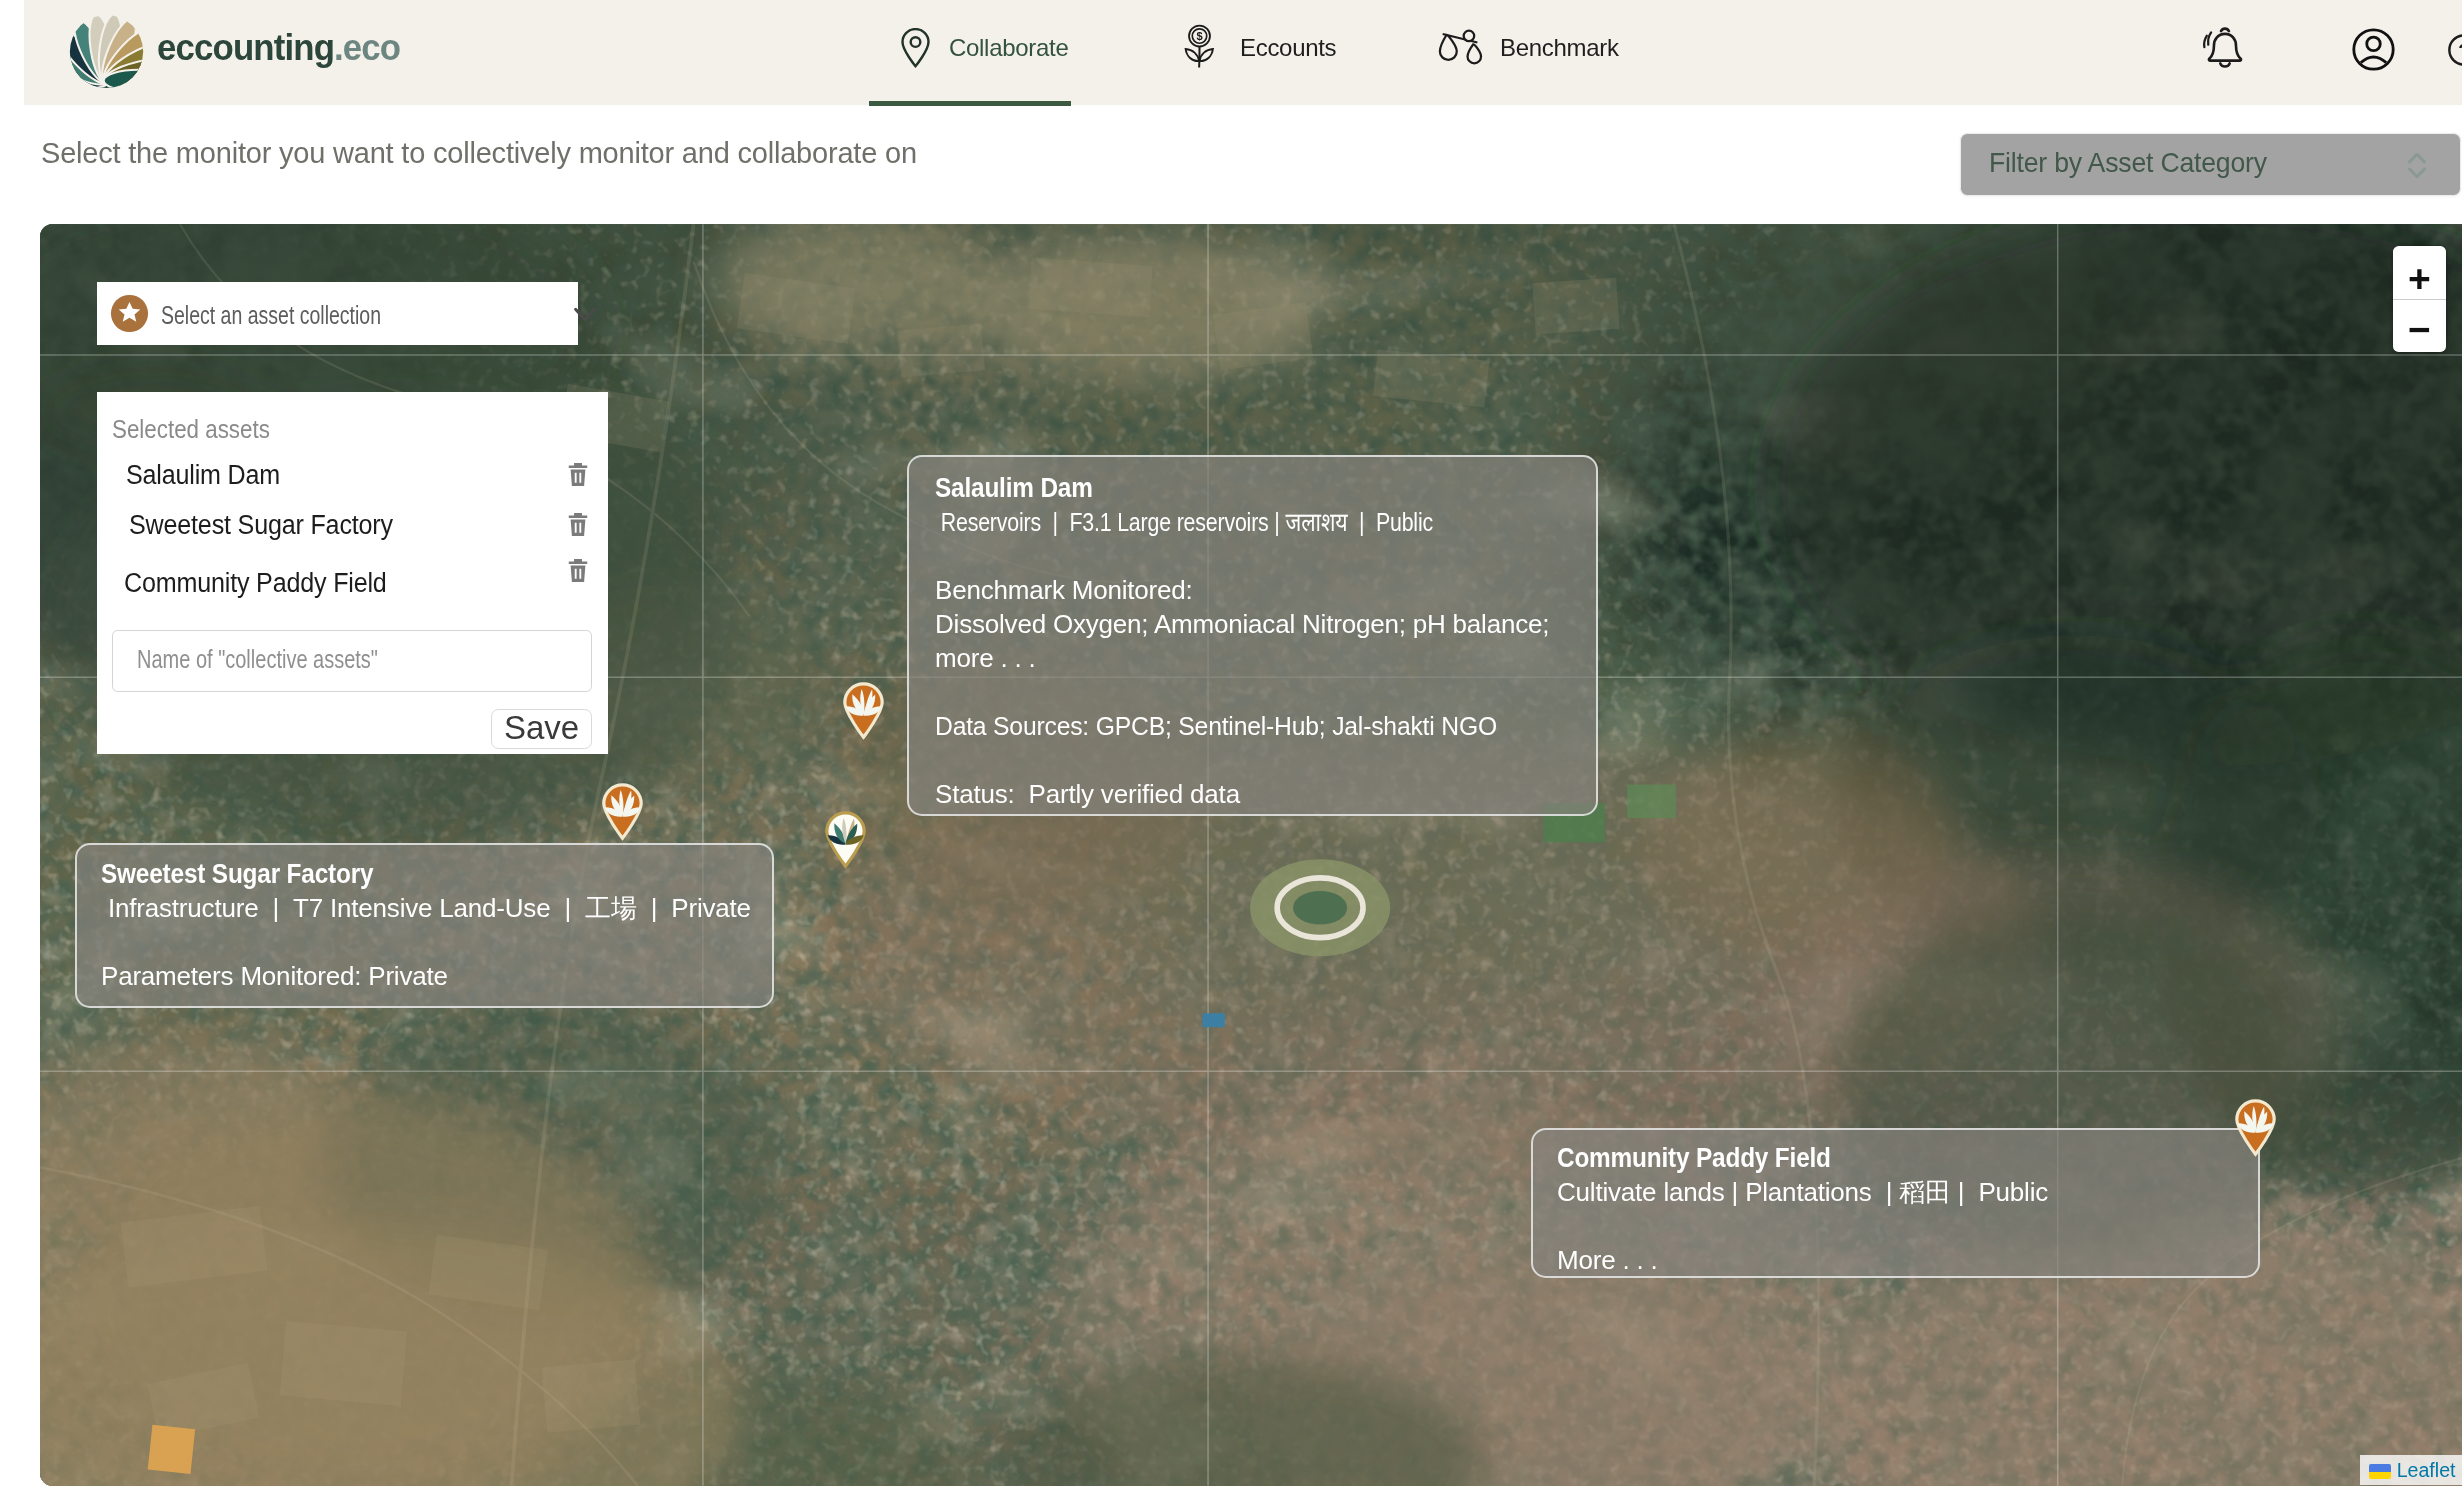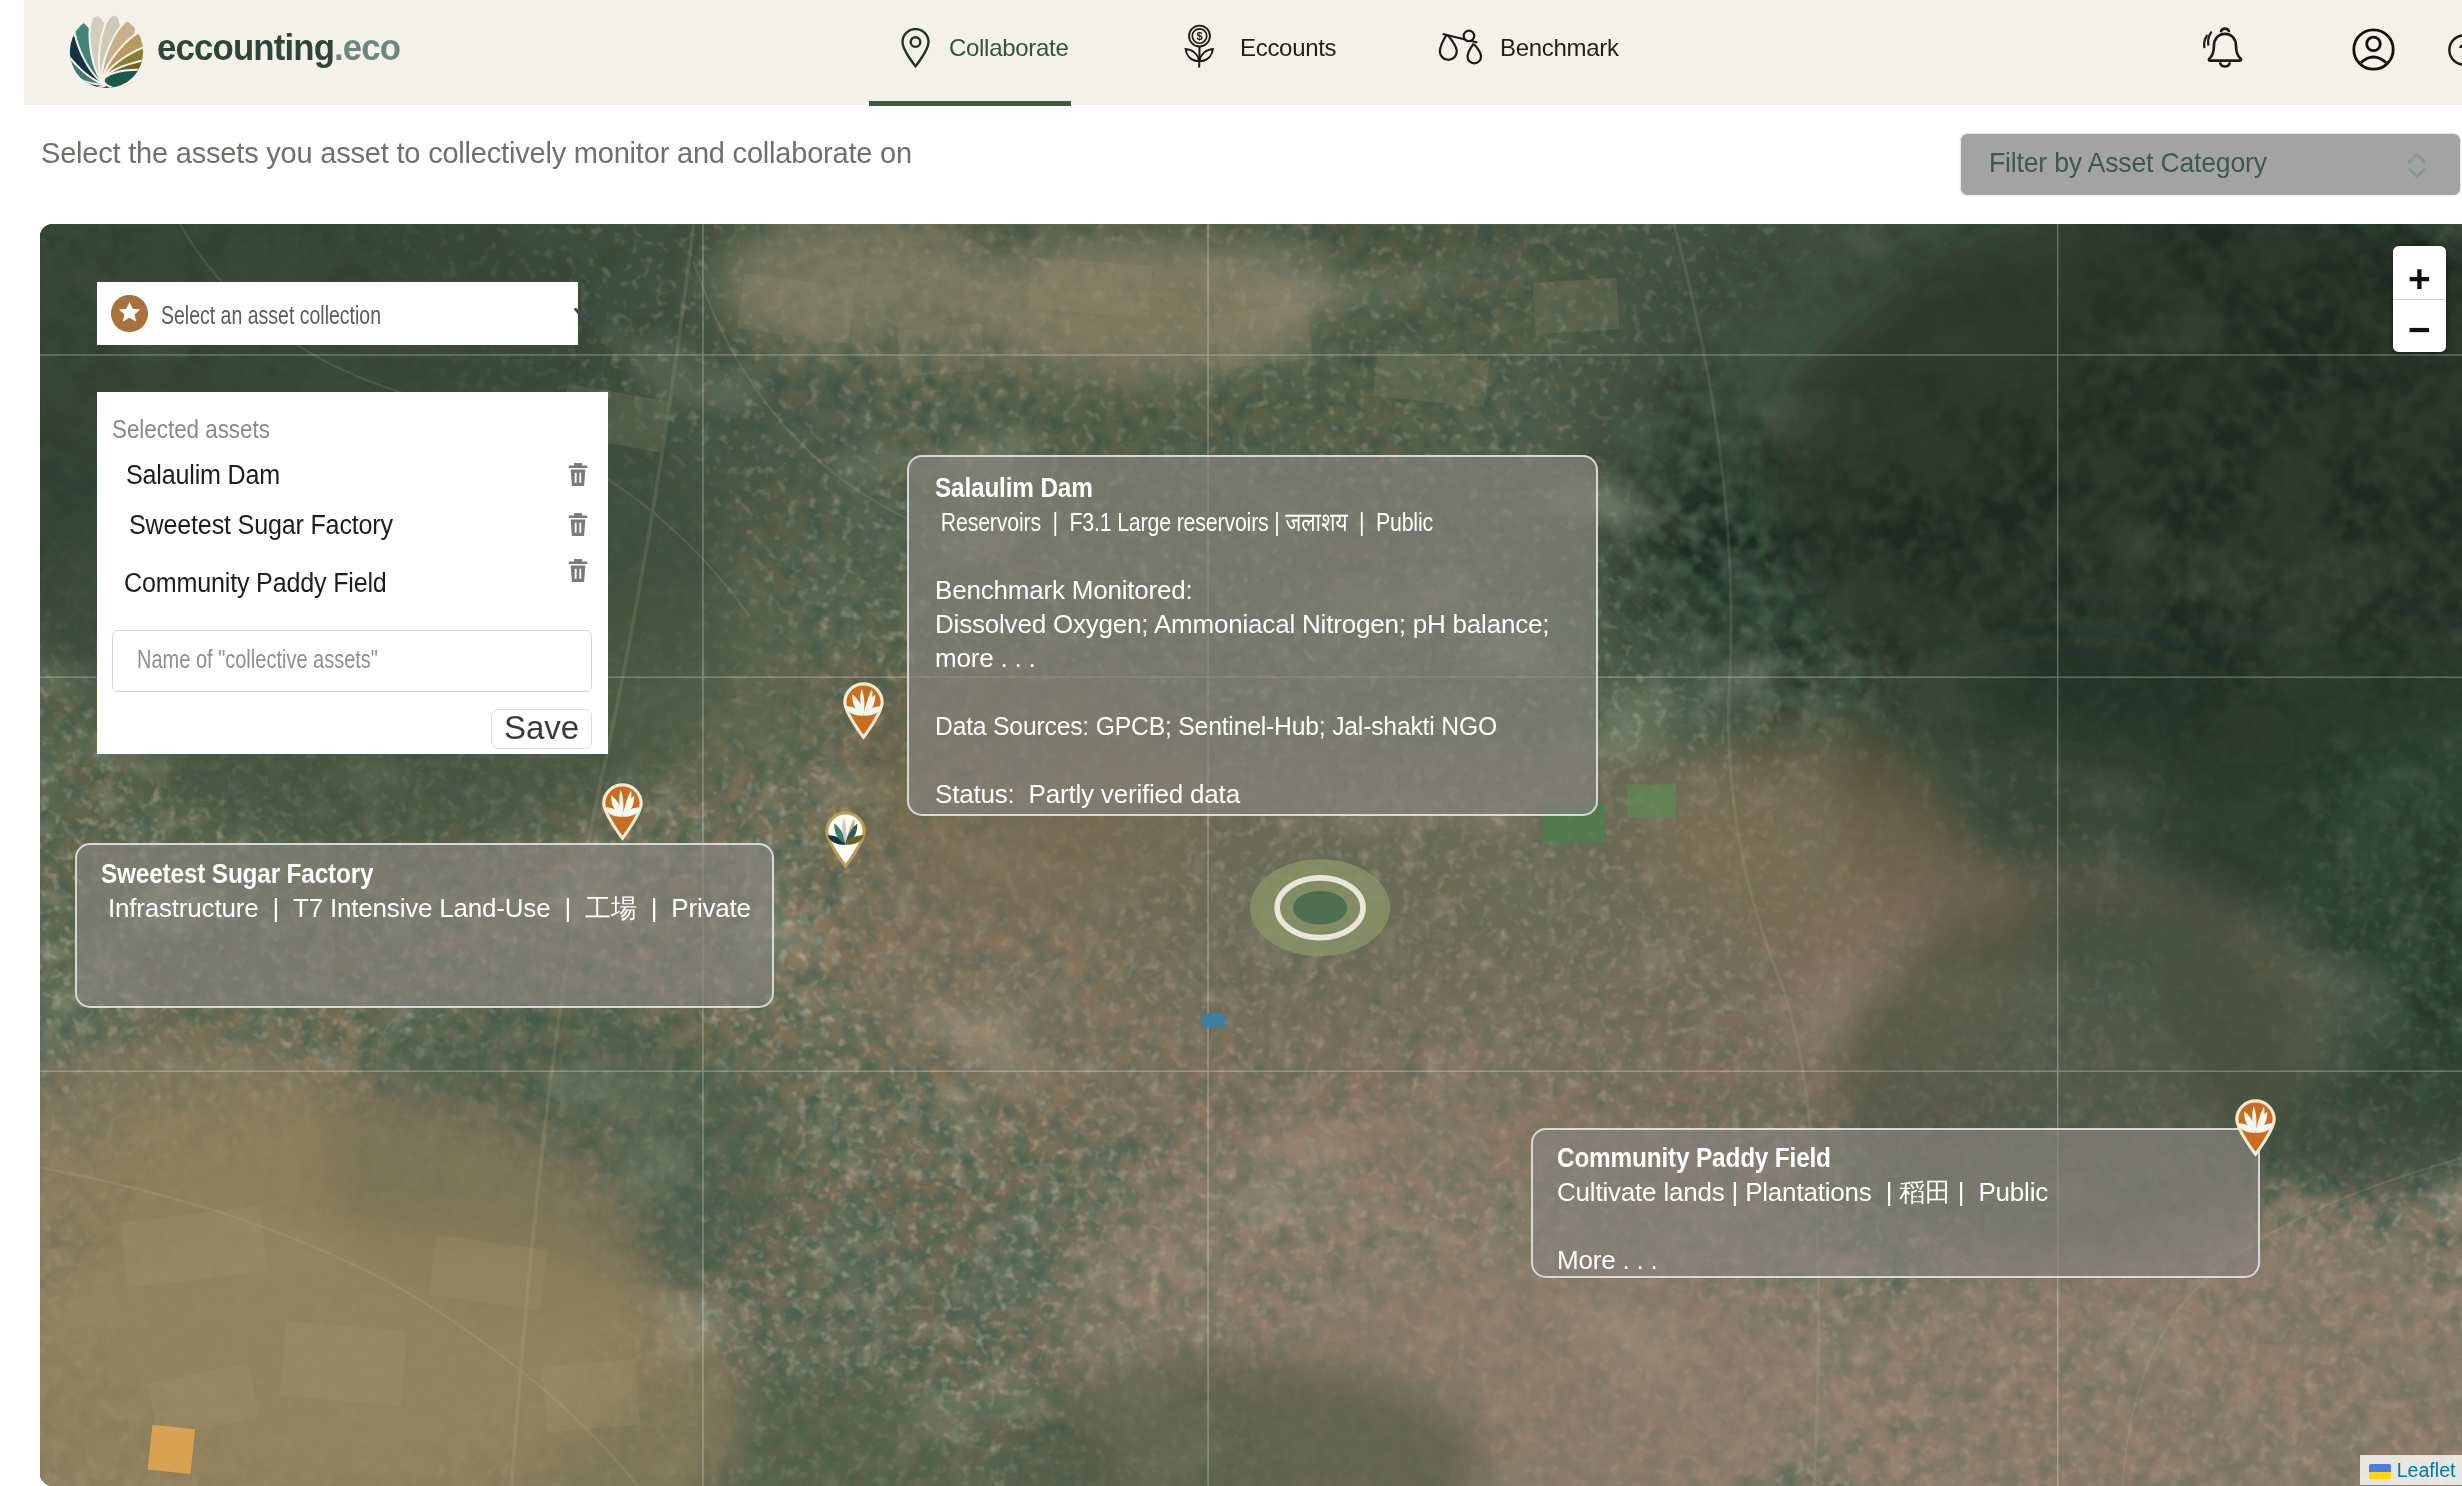--- a/index.html
+++ b/index.html
@@ -101,21 +101,21 @@
     <circle cx="24" cy="24" r="21" fill="none" stroke="#111" stroke-width="3"></circle>
     <circle cx="24" cy="18" r="7.2" fill="none" stroke="#111" stroke-width="3"></circle>
     <path d="M10.5 38 Q24 26 37.5 38" fill="none" stroke="#111" stroke-width="3"></path>
   </svg>
   <svg class="navicon" width="34" height="34" viewBox="0 0 36 36" style="left:2423px;top:33px;">
     <circle cx="18" cy="18" r="15.5" fill="none" stroke="#1c1c1c" stroke-width="2.6"></circle>
     <text x="18" y="25" font-size="20" font-weight="bold" text-anchor="middle" fill="#1c1c1c" font-family="Liberation Sans">?</text>
   </svg>
 </div>
 <div class="underline"></div>
-<div class="subhead">Select the assets you asset to collectively monitor and collaborate on</div>
+<div class="subhead">Select the monitor you want to collectively monitor and collaborate on</div>
 <div class="filter">
   <span class="ftext">Filter by Asset Category</span>
   <svg width="30" height="37" viewBox="0 0 32 40">
     <path d="M8 16 L16 8 L24 16" fill="none" stroke="#8a9a92" stroke-width="3.4" stroke-linecap="round" stroke-linejoin="round"></path>
     <path d="M8 24 L16 32 L24 24" fill="none" stroke="#8a9a92" stroke-width="3.4" stroke-linecap="round" stroke-linejoin="round"></path>
   </svg>
 </div>
 <div id="map">
 <svg width="2422" height="1262" viewBox="0 0 2594 1351" style="position:absolute;left:0;top:0;">
   <defs>
@@ -310,20 +310,21 @@
   <div>more . . .</div>
   <div></div>
   <div class="sx95">Data Sources: GPCB; Sentinel-Hub; Jal-shakti NGO</div>
   <div></div>
   <div>Status:&nbsp; Partly verified data</div>
 </div>
 <div class="tip" style="left:35px;top:619px;width:699px;height:165px;padding:12px 24px;">
   <div class="tt">Sweetest Sugar Factory</div>
   <div>&nbsp;Infrastructure&nbsp; | &nbsp;T7 Intensive Land-Use&nbsp; | &nbsp;工場&nbsp; | &nbsp;Private</div>
   <div></div>
+  <div>Parameters Monitored: Private</div>
 </div>
 <div class="tip" style="left:1491px;top:904px;width:729px;height:150px;padding:11.2px 24px;">
   <div class="tt">Community Paddy Field</div>
   <div>Cultivate lands | Plantations&nbsp; | 稻田 |&nbsp; Public</div>
   <div></div>
   <div>More . . .</div>
 </div>
 
 <svg width="43" height="58" viewBox="0 0 46 62" style="position:absolute;left:802px;top:458px;">
   <path d="M23 59 C23 59 43 33 43 22 A20 20 0 1 0 3 22 C3 33 23 59 23 59 Z" fill="#c96d1e" stroke="#f3e9cf" stroke-width="3.4"></path>

